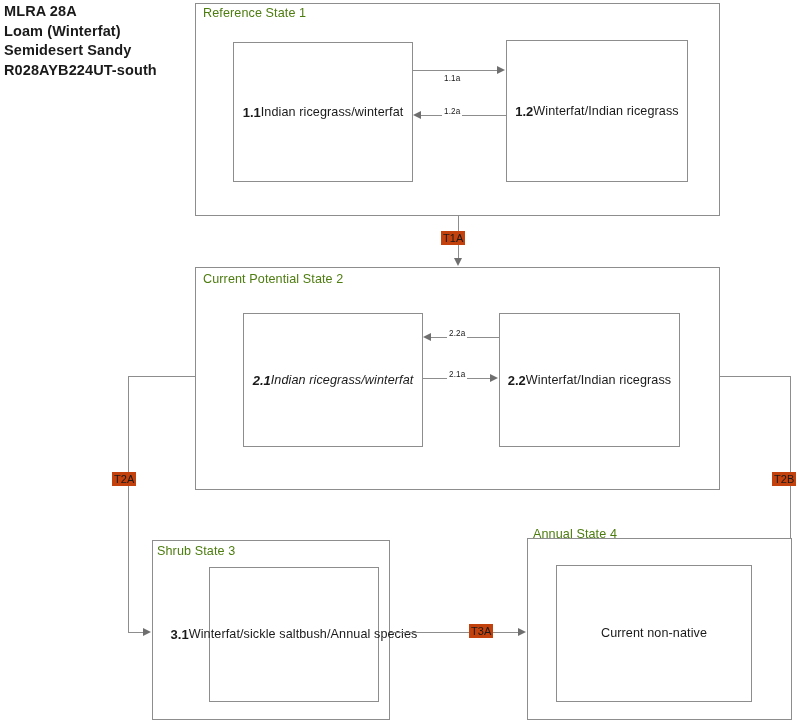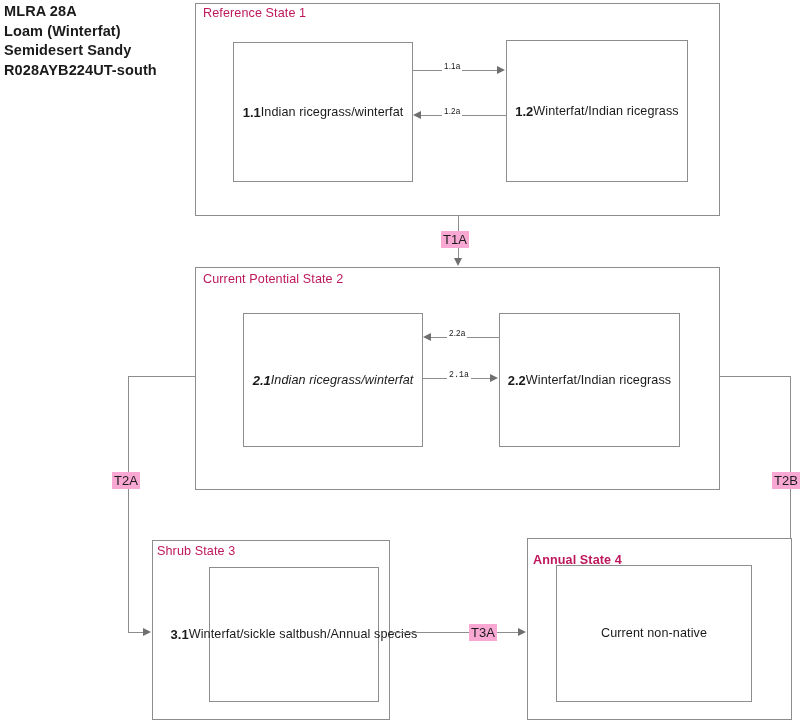--- a/index.html
+++ b/index.html
@@ -35,21 +35,21 @@
   
   .state-box {
     position: absolute;
     box-sizing: border-box;
     border: 1.4px solid #8d8d8d;
     background: #ffffff;
   }
   .state-label {
     position: absolute;
     font-size: 12.6px;
-    color: #be185d;
+    color: #4d7c0f;
     white-space: nowrap;
     letter-spacing: 0.1px;
   }
   .comm-box {
     position: absolute;
     box-sizing: border-box;
     border: 1.4px solid #8d8d8d;
     background: #ffffff;
     display: flex;
     flex-direction: row;
@@ -105,23 +105,23 @@
     position: absolute;
     font-size: 8.2px;
     color: #1a1a1a;
     background: #ffffff;
     padding: 0 2px;
     white-space: nowrap;
     letter-spacing: 0.1px;
   }
   .trans-label {
     position: absolute;
-    font-size: 13px;
-    color: #1a1a1a;
-    background: #f9a8d4;
+    font-size: 11px;
+    color: #1a1a1a;
+    background: #c2410c;
     padding: 1px 2px;
     white-space: nowrap;
     letter-spacing: 0.1px;
   }
 </style>
 </head>
 <body>
 
 <div id="canvas">
 
@@ -140,21 +140,21 @@
     <div class="comm-name">Indian ricegrass/winterfat</div>
   </div>
 
   <div class="comm-box" style="left:506px; top:40px; width:182px; height:142px;">
     <div class="comm-id">1.2</div>
     <div class="comm-name">Winterfat/Indian ricegrass</div>
   </div>
 
   <div class="hline" style="left:413px; top:70px; width:85px;"></div>
   <div class="arrow-right" style="left:497px; top:65.5px;"></div>
-  <div class="edge-label" style="left:442px; top:62px;">1.1a</div>
+  <div class="edge-label" style="left:442px; top:74px;">1.1a</div>
 
   <div class="hline" style="left:421px; top:115px; width:85px;"></div>
   <div class="arrow-left" style="left:413px; top:110.5px;"></div>
   <div class="edge-label" style="left:442px; top:107px;">1.2a</div>
 
   <div class="vline" style="left:458px; top:216px; height:44px;"></div>
   <div class="arrow-down" style="left:453.5px; top:258px;"></div>
   <div class="trans-label" style="left:441px; top:231px;">T1A</div>
 
   <div class="state-box" style="left:195px; top:267px; width:525px; height:223px;"></div>
@@ -169,21 +169,21 @@
     <div class="comm-id">2.2</div>
     <div class="comm-name">Winterfat/Indian ricegrass</div>
   </div>
 
   <div class="hline" style="left:431px; top:337px; width:68px;"></div>
   <div class="arrow-left" style="left:423px; top:332.5px;"></div>
   <div class="edge-label" style="left:447px; top:329px;">2.2a</div>
 
   <div class="hline" style="left:423px; top:378px; width:68px;"></div>
   <div class="arrow-right" style="left:490px; top:373.5px;"></div>
-  <div class="edge-label" style="left:447px; top:370px;font-family:Liberation Mono, monospace;">2.1a</div>
+  <div class="edge-label" style="left:447px; top:370px;">2.1a</div>
 
   <div class="hline" style="left:128px; top:376px; width:67px;"></div>
   <div class="vline" style="left:128px; top:376px; height:256px;"></div>
   <div class="hline" style="left:128px; top:632px; width:16px;"></div>
   <div class="arrow-right" style="left:143px; top:627.5px;"></div>
   <div class="trans-label" style="left:112px; top:472px;">T2A</div>
 
   <div class="hline" style="left:720px; top:376px; width:70px;"></div>
   <div class="vline" style="left:790px; top:376px; height:256px;"></div>
   <div class="hline" style="left:774px; top:632px; width:16px;"></div>
@@ -197,19 +197,19 @@
     <div class="comm-id">3.1</div>
     <div class="comm-name">Winterfat/sickle saltbush/</div>
     <div class="comm-name">Annual species</div>
   </div>
 
   <div class="hline" style="left:390px; top:632px; width:128px;"></div>
   <div class="arrow-right" style="left:518px; top:627.5px;"></div>
   <div class="trans-label" style="left:443px; top:624px;margin-left:26px;">T3A</div>
 
   <div class="state-box" style="left:527px; top:538px; width:265px; height:182px;"></div>
-  <div class="state-label" style="left:533px; top:553px;font-weight:bold;">Annual State 4</div>
+  <div class="state-label" style="left:533px; top:527px;">Annual State 4</div>
 
   <div class="comm-box" style="left:556px; top:565px; width:196px; height:137px;">
     <div class="comm-name">Current non-native</div>
   </div>
 
 </div>
 
 </body></html>

